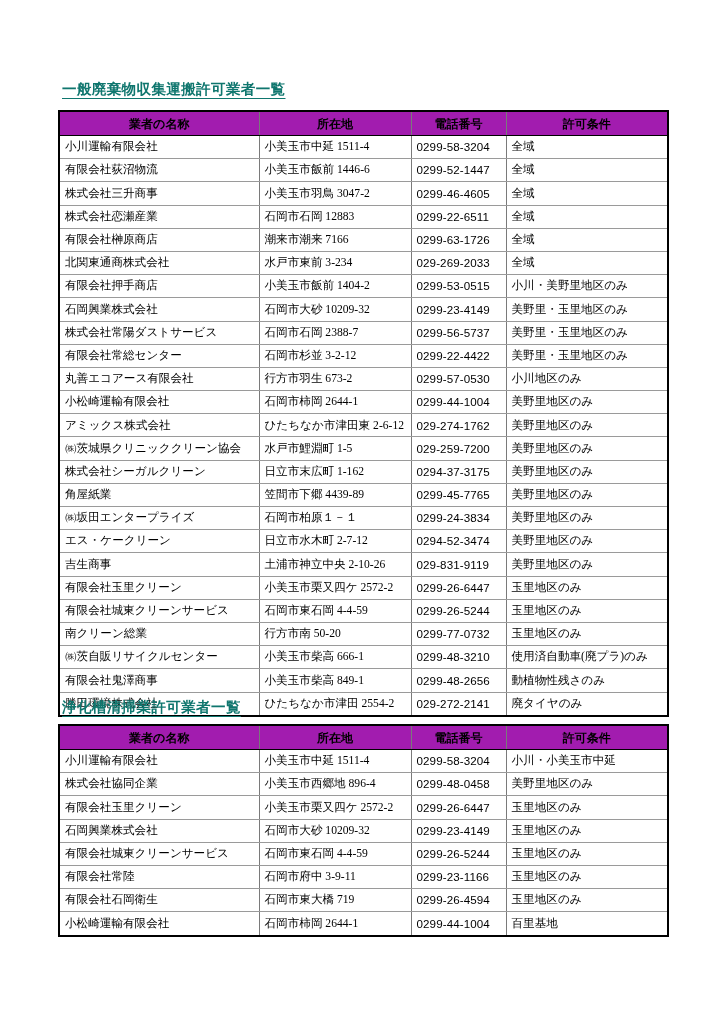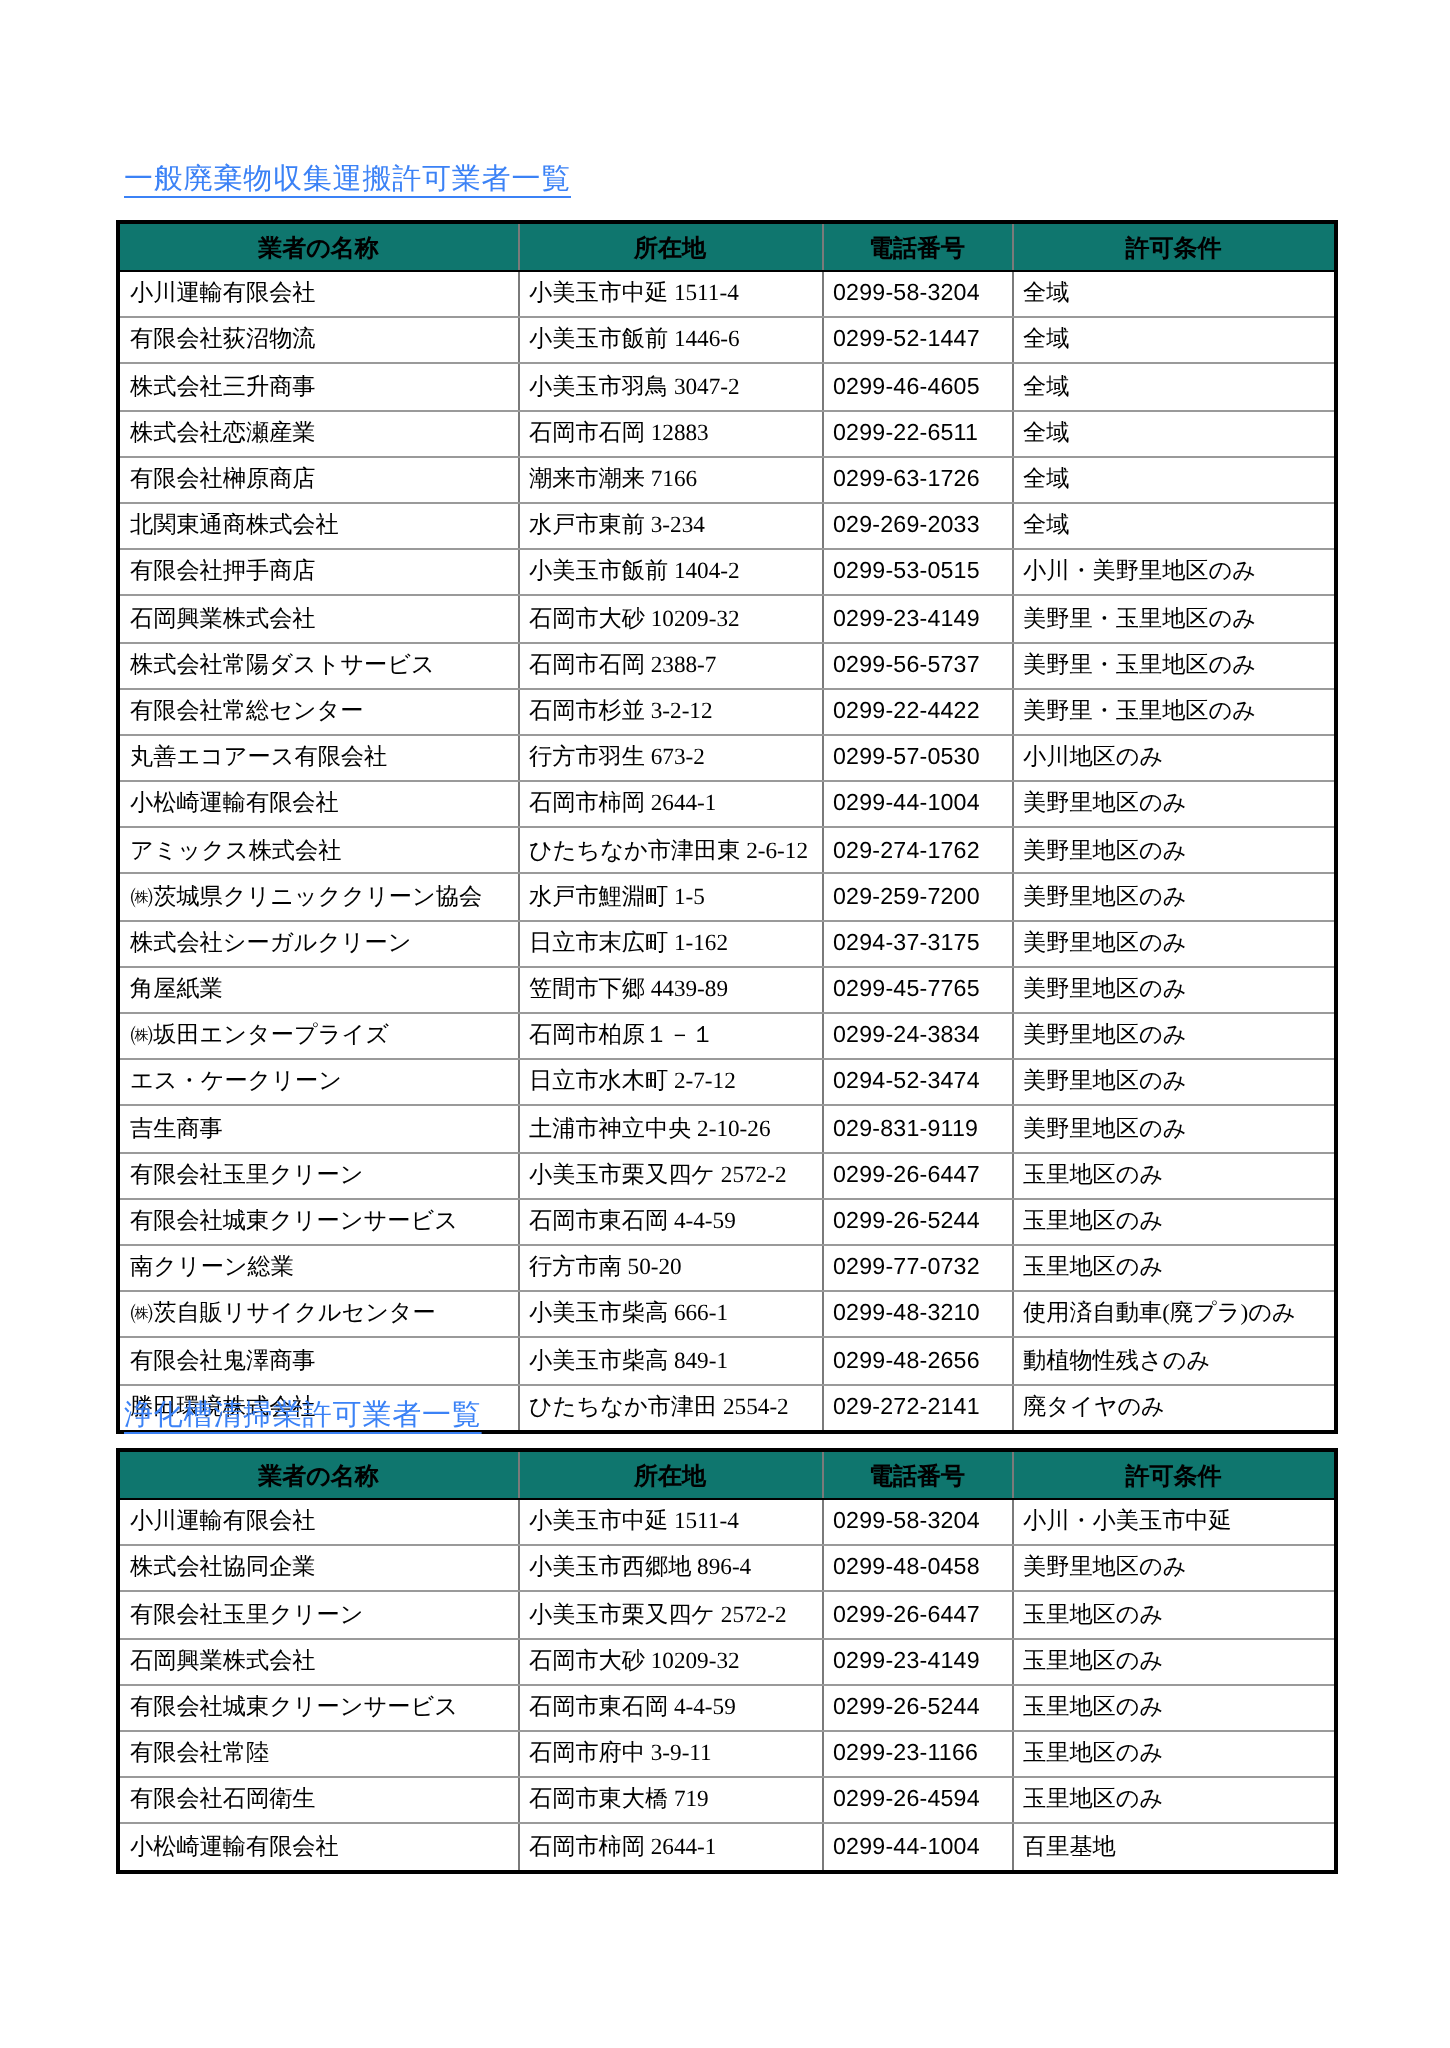--- a/index.html
+++ b/index.html
@@ -20,23 +20,23 @@
     width: 725px;
     height: 1024px;
     box-sizing: border-box;
   }
 
   
   .section-title {
     position: absolute;
     left: 62px;
     font-size: 14.5px;
-    font-weight: normal;
+    font-weight: bold;
     letter-spacing: 0.4px;
-    color: #3b82f6;
+    color: #0f766e;
     text-decoration: underline;
     text-underline-offset: 4px;
     text-decoration-thickness: 1.4px;
     white-space: nowrap;
   }
   #title-1 { top: 70px; }
   #title-2 { top: 688px; }
 
   
   .tbl-wrap {
@@ -62,21 +62,21 @@
     padding: 0 5px;
     font-size: 11.6px;
     line-height: 1;
     height: 22.2px;
     vertical-align: middle;
     white-space: nowrap;
     overflow: hidden;
     font-weight: normal;
   }
   table.listing thead th {
-    background: #0f766e;
+    background: #a21caf;
     text-align: center;
     font-weight: bold;
     font-size: 12px;
     border-bottom: 1.6px solid #000;
     height: 23px;
   }
   table.listing tbody td {
     text-align: left;
   }
 

